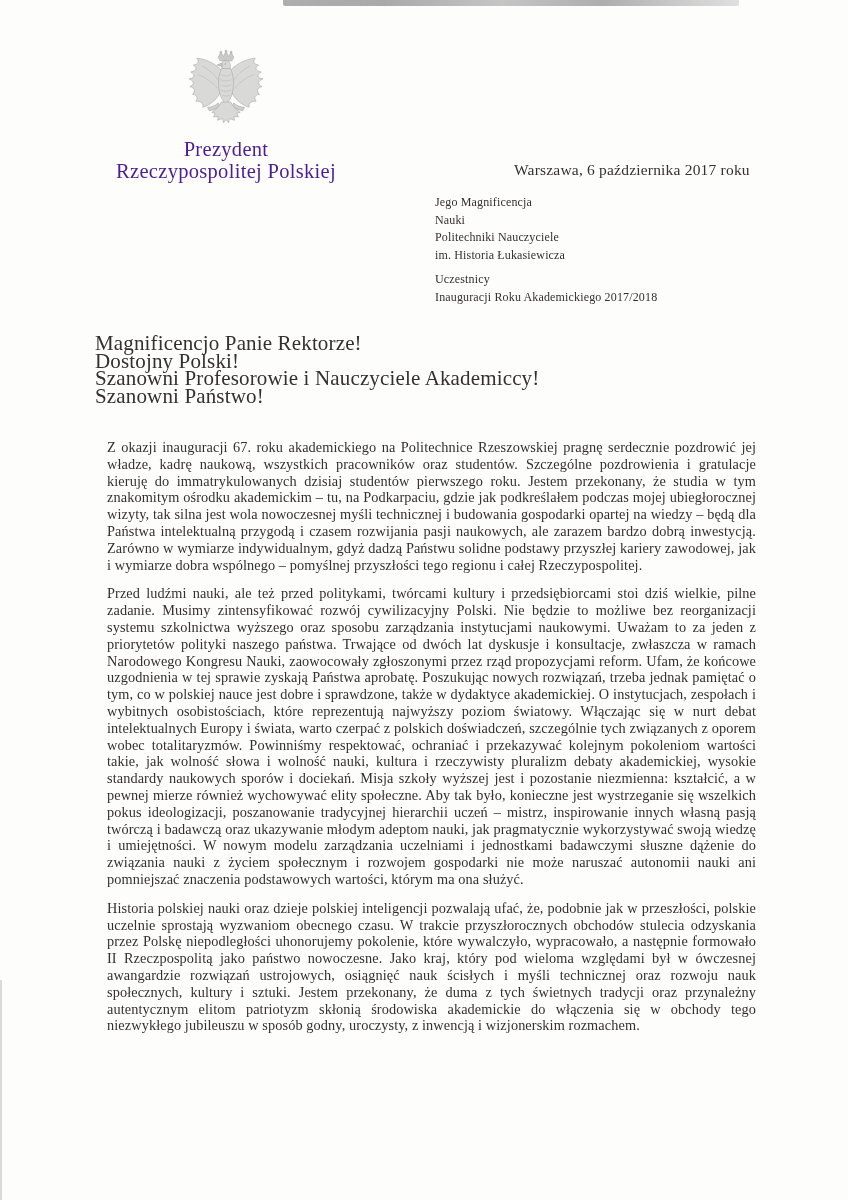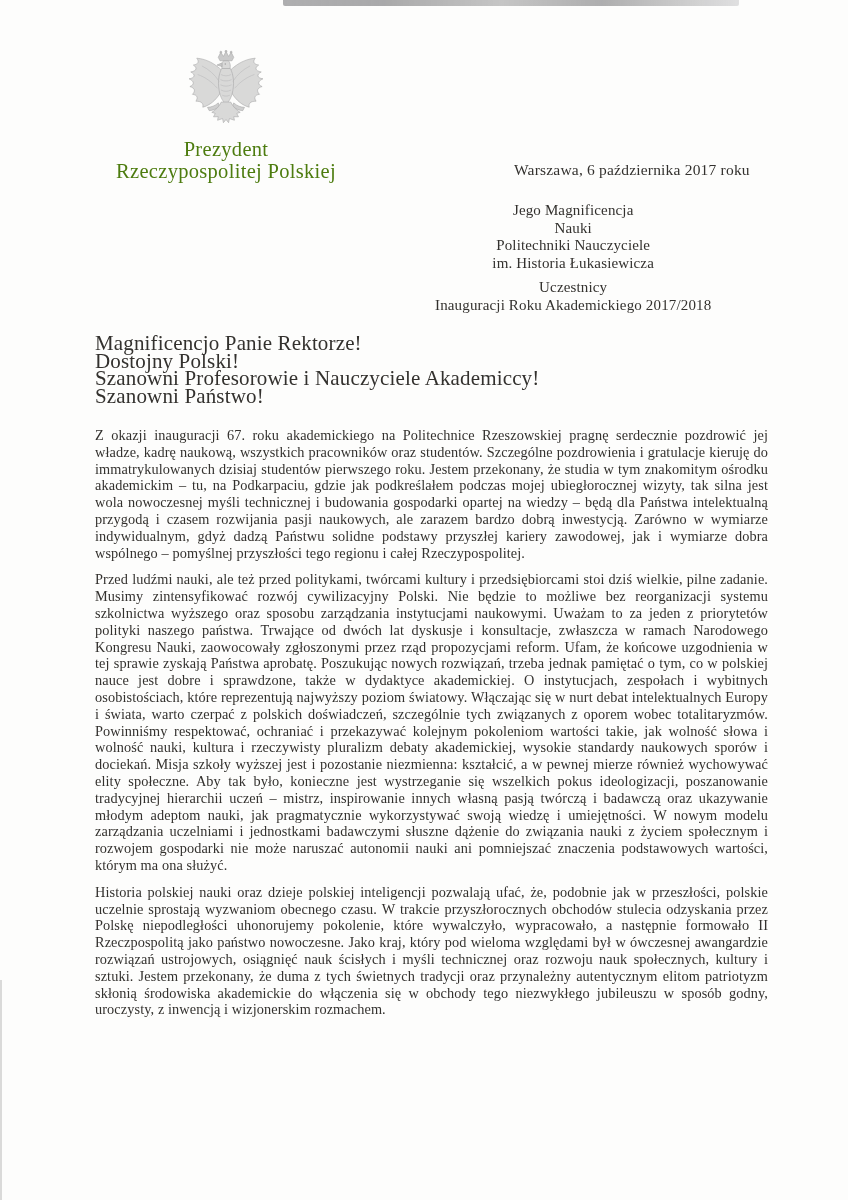--- a/index.html
+++ b/index.html
@@ -46,60 +46,59 @@
   }
   .emblem {
     width: 86px; height: 84px;
     margin: 0 auto 6px auto;
   }
   .emblem svg { width: 100%; height: 100%; }
   .lh-line {
     font-size: 20.5px;
     line-height: 22px;
     letter-spacing: .3px;
-    color: #4d7c0f;
+    color: #4c1d95;
     white-space: nowrap;
   }
 
   .dateline {
     position: absolute;
     left: 514px; top: 161px;
     font-size: 15.5px;
     letter-spacing: .2px;
     white-space: nowrap;
   }
 
   .addressee {
     position: absolute;
-    left: 435px; top: 202px;
-    font-size: 15px;
+    left: 435px; top: 194px;
+    font-size: 12px;
     line-height: 17.6px;
     letter-spacing: .15px;
-    text-align: center;
   }
   .addressee .gap { height: 7px; }
 
   .salutation {
     position: absolute;
     left: 95px; top: 335px;
     font-size: 21px;
     line-height: 17.5px;
     letter-spacing: .15px;
   }
 
   .letter-body {
     position: absolute;
     left: 95px; top: 427px;
     width: 673px;
     font-size: 14.3px;
     line-height: 16.8px;
     text-align: justify;
     letter-spacing: .1px;
   }
-  .letter-body p { margin: 0; }
+  .letter-body p { margin: 12px; }
   .letter-body p + p { margin-top: 10px; }
 </style>
 </head>
 <body>
 
 <div class="page">
 
   <div class="smudge-top"></div>
   <div class="edge-left"></div>
 

